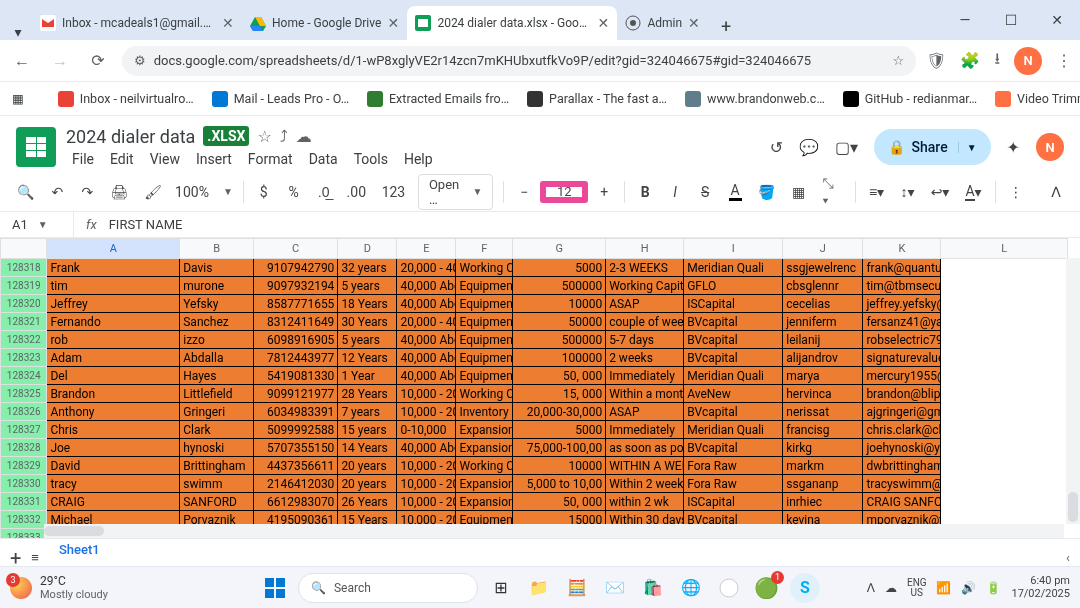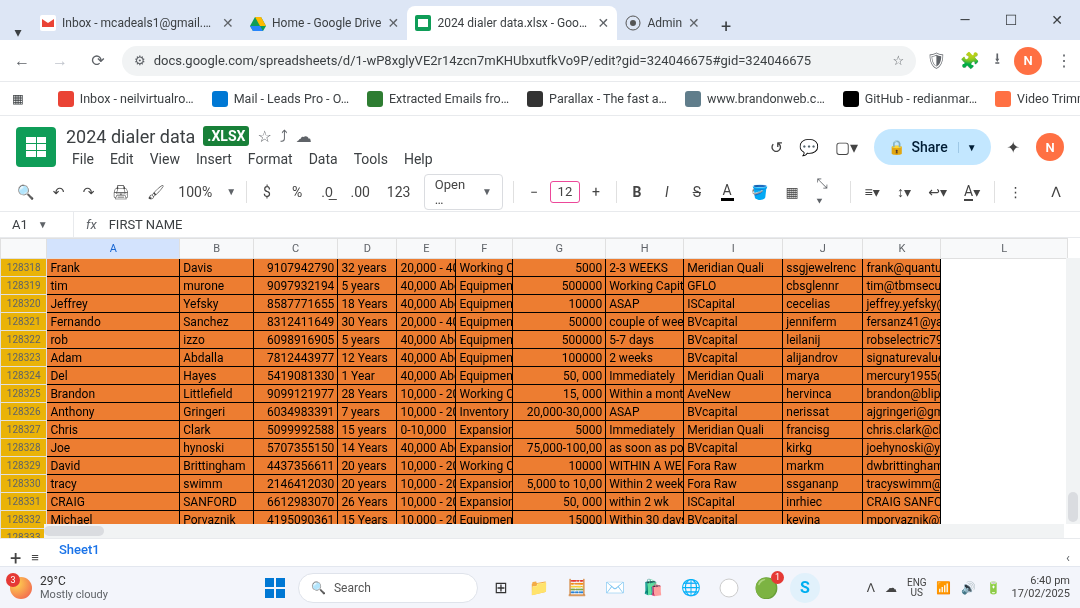--- a/index.html
+++ b/index.html
@@ -45,35 +45,35 @@
   .sheetshdr .rightbtns { display:flex; align-items:center; gap:16px; color:#444; }
   .share { display:flex; align-items:center; gap:6px; background:#c3e7ff; color:#001d35; height:36px; padding:0 14px; border-radius:40px; font-size:14px; font-weight:500; }
   .share .dd { border-left:1px solid #9ec8e6; padding-left:8px; margin-left:4px; font-size:10px; }
 
   
   .toolbar { display:flex; align-items:center; height:40px; padding:0 14px; gap:10px; color:#444; font-size:14px; border-bottom:1px solid #e8eaed; }
   .toolbar .tb { min-width:20px; height:26px; display:flex; align-items:center; justify-content:center; padding:0 4px; border-radius:4px; }
   .toolbar .sep { width:1px; height:22px; background:#e0e0e0; }
   .toolbar .zoom { display:flex; align-items:center; gap:14px;text-align:right; }
   .toolbar .fontsize { display:flex; align-items:center; gap:6px; }
-  .toolbar .fontsize .box { width:30px; height:22px; border:1px solid #ec4899; border-radius:3px; display:flex; align-items:center; justify-content:center; font-size:13px; }
+  .toolbar .fontsize .box { width:48px; height:22px; border:6px solid #ec4899; border-radius:3px; display:flex; align-items:center; justify-content:center; font-size:13px; }
   .toolbar .open { border:1px solid #dadce0; border-radius:4px; padding:2px 10px; display:flex; align-items:center; gap:8px; font-size:13px; }
 
   
   .fxrow { display:flex; align-items:center; height:26px; border-bottom:1px solid #e8eaed; font-size:13px; color:#3c4043; }
   .fxrow .namebox { width:74px; padding-left:12px; display:flex; align-items:center; gap:10px; border-right:1px solid #e8eaed; height:100%; }
   .fxrow .fx { padding:0 12px; font-style:italic; color:#5f6368; }
 
   
   .gridwrap { position:relative; height:300px; overflow:hidden; background:#fff; }
   table.grid { border-collapse:collapse; table-layout:fixed; width:1068px; font-size:12px; color:#000; }
   table.grid th, table.grid td { border:1px solid #000; height:18px; padding:0 3px; overflow:hidden; white-space:nowrap; text-overflow:clip; }
   table.grid thead th { background:#f8f9fa; border:1px solid #e0e0e0; font-weight:400; color:#5f6368; height:20px; font-size:11px; }
   table.grid thead th.sel { background:#d3e3fd; color:#1967d2; }
-  table.grid tbody th { background:#eab308; border:1px solid #e0e0e0; font-weight:400; color:#5f6368; font-size:10px; width:44px; text-align:center; }
+  table.grid tbody th { background:#86efac; border:1px solid #e0e0e0; font-weight:400; color:#5f6368; font-size:10px; width:44px; text-align:center; }
   table.grid tbody td { background:#ed7d31; }
   table.grid tbody td.num { text-align:right; }
   table.grid tbody tr.first td { height:14px; }
   .hscroll { position:absolute; bottom:0; left:44px; right:16px; height:14px; background:#f1f3f4; }
   .hscroll .thumb { position:absolute; left:0; width:60px; top:2px; height:10px; border-radius:5px; background:#dadce0; }
   .vscroll { position:absolute; top:20px; bottom:14px; right:0; width:14px; background:#f1f3f4; }
   .vscroll .thumb { position:absolute; bottom:2px; right:2px; width:10px; height:30px; border-radius:5px; background:#dadce0; }
 
   
   .sheettabs { display:flex; align-items:center; height:38px; border-top:1px solid #e8eaed; padding:0 10px; gap:10px; font-size:13px; color:#444; }

